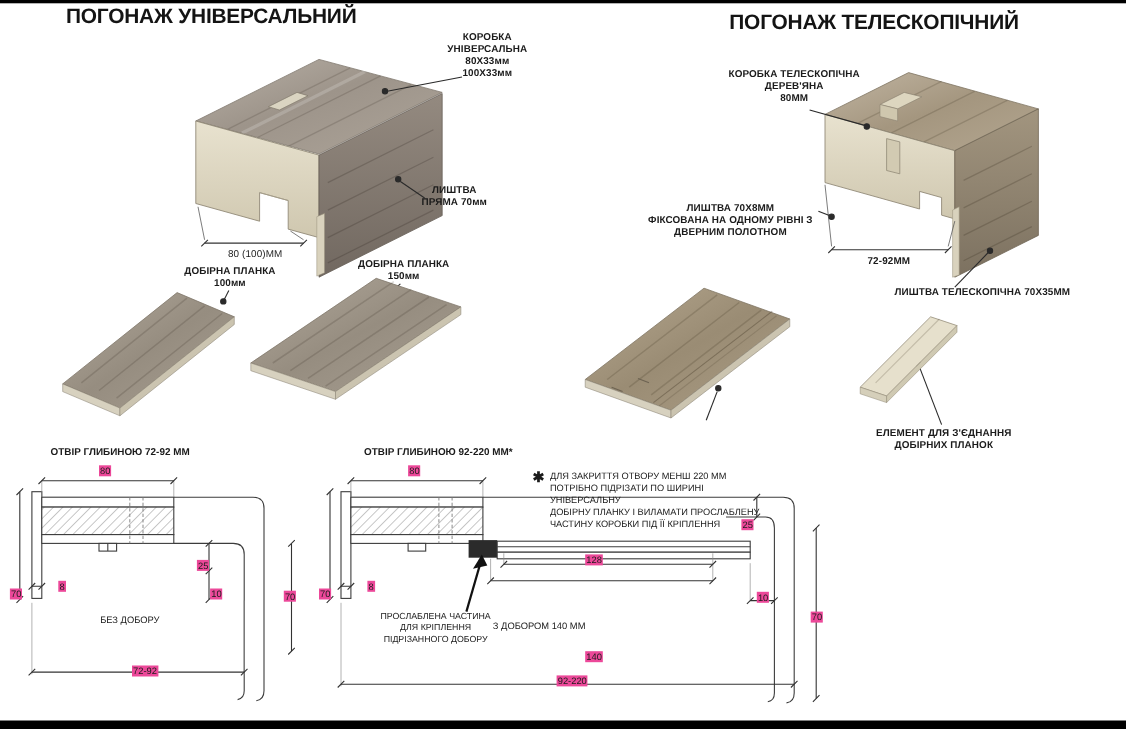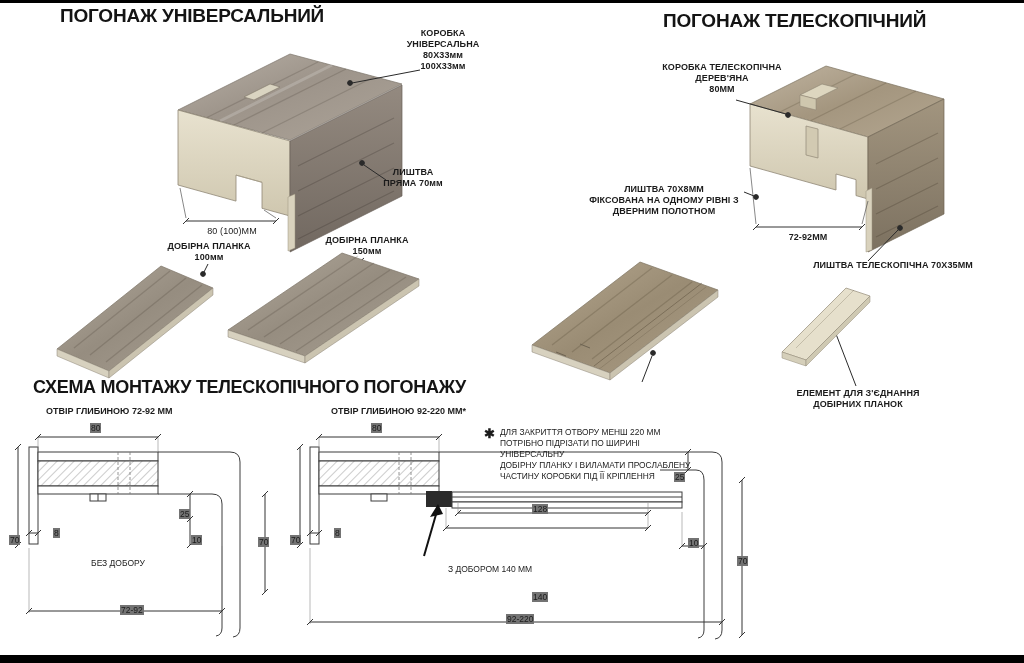--- a/index.html
+++ b/index.html
@@ -3,21 +3,21 @@
 <meta charset="utf-8">
 <style>
   html,body{margin:0;padding:0;background:#e8e8e8;}
   .stage{position:relative;width:1024px;height:663px;background:#ffffff;overflow:hidden;
          font-family:"Liberation Sans", sans-serif;color:#1b1b1b;}
   .abs{position:absolute;}
   .title{font-weight:700;font-size:19px;letter-spacing:-0.2px;color:#141414;white-space:nowrap;}
   .title-s{font-weight:700;font-size:18px;letter-spacing:-0.3px;color:#141414;white-space:nowrap;}
   .lbl{font-weight:600;font-size:9px;line-height:1.22;text-align:center;color:#1b1b1b;letter-spacing:.1px;}
   .cap{font-weight:700;font-size:9px;white-space:nowrap;color:#1b1b1b;}
-  .dim{font-weight:400;font-size:8.5px;color:#1b1b1b;background:#737373;padding:0 1px;white-space:nowrap;}
+  .dim{font-weight:400;font-size:8.5px;color:#1b1b1b;background:#ec4899;padding:0 1px;white-space:nowrap;}
   .small{font-weight:400;font-size:8.5px;color:#1b1b1b;white-space:nowrap;}
   .callout{font-weight:400;font-size:8px;line-height:1.3;text-align:center;color:#1b1b1b;}
   .note{display:flex;gap:5px;font-size:8.4px;line-height:1.3;color:#1b1b1b;}
   .note .star{font-size:13px;font-weight:700;line-height:1;}
   svg{display:block;}
 </style>
 </head>
 <body>
 
 <div class="stage">
@@ -237,21 +237,20 @@
         <path d="M742,480 V635"></path>
           <path d="M739,483 L745,477 M739,638 L745,632"></path>
         <path d="M310,622 H722"></path>
           <path d="M307,625 L313,619 M719,625 L725,619"></path>
       </g>
     </g>
   </svg>
 
   <div class="abs title" style="left:60px;top:5px;">ПОГОНАЖ УНІВЕРСАЛЬНИЙ</div>
   <div class="abs title" style="left:663px;top:10px;">ПОГОНАЖ ТЕЛЕСКОПІЧНИЙ</div>
-  <div class="abs title-s" style="left:33px;top:377px;">СХЕМА МОНТАЖУ ТЕЛЕСКОПІЧНОГО ПОГОНАЖУ</div>
 
   <div class="abs lbl" style="left:393px;top:28px;width:100px;">
     <div>КОРОБКА</div>
     <div>УНІВЕРСАЛЬНА</div>
     <div>80Х33мм</div>
     <div>100Х33мм</div>
   </div>
   <div class="abs lbl" style="left:373px;top:167px;width:80px;">
     <div>ЛИШТВА</div>
     <div>ПРЯМА 70мм</div>
@@ -289,20 +288,25 @@
   <div class="abs note" style="left:484px;top:427px;width:215px;">
     <div class="star">✱</div>
     <div>
       <div>ДЛЯ ЗАКРИТТЯ ОТВОРУ МЕНШ 220 ММ</div>
       <div>ПОТРІБНО ПІДРІЗАТИ ПО ШИРИНІ УНІВЕРСАЛЬНУ</div>
       <div>ДОБІРНУ ПЛАНКУ І ВИЛАМАТИ ПРОСЛАБЛЕНУ</div>
       <div>ЧАСТИНУ КОРОБКИ ПІД ЇЇ КРІПЛЕННЯ</div>
     </div>
   </div>
 
+  <div class="abs callout" style="left:330px;top:556px;width:132px;">
+    <div>ПРОСЛАБЛЕНА ЧАСТИНА</div>
+    <div>ДЛЯ КРІПЛЕННЯ</div>
+    <div>ПІДРІЗАННОГО ДОБОРУ</div>
+  </div>
 
   <div class="abs small" style="left:86px;top:558px;width:64px;text-align:center;">БЕЗ ДОБОРУ</div>
   <div class="abs small" style="left:448px;top:564px;">З ДОБОРОМ 140 ММ</div>
 
   <div class="abs dim" style="left:90px;top:423px;">80</div>
   <div class="abs dim" style="left:53px;top:528px;">8</div>
   <div class="abs dim" style="left:179px;top:509px;">25</div>
   <div class="abs dim" style="left:191px;top:535px;">10</div>
   <div class="abs dim" style="left:9px;top:535px;">70</div>
   <div class="abs dim" style="left:258px;top:537px;">70</div>

